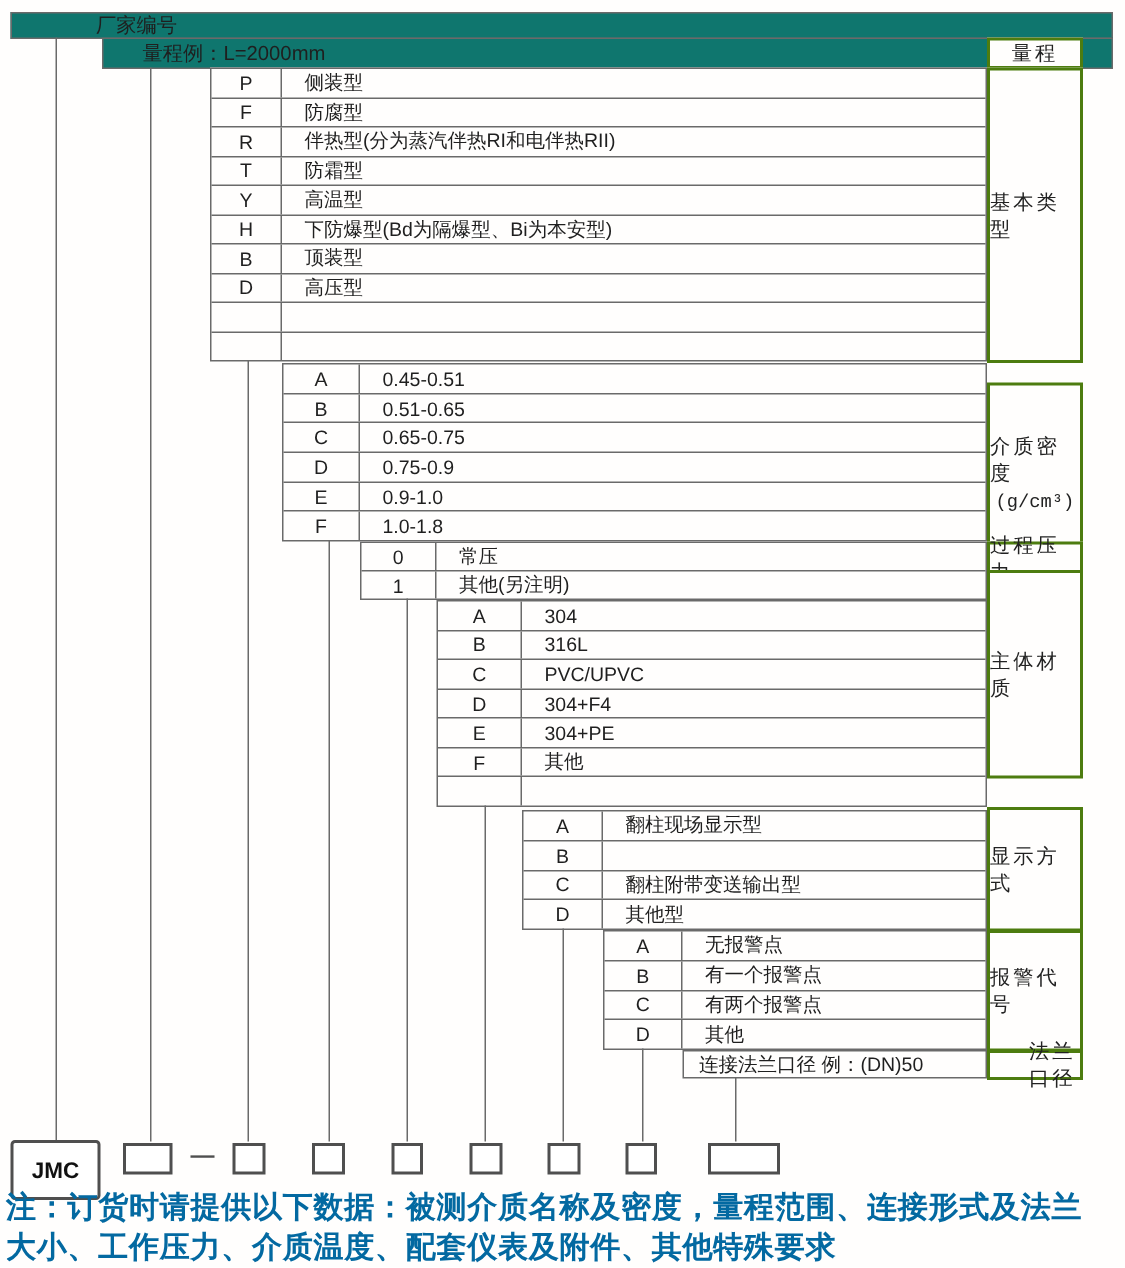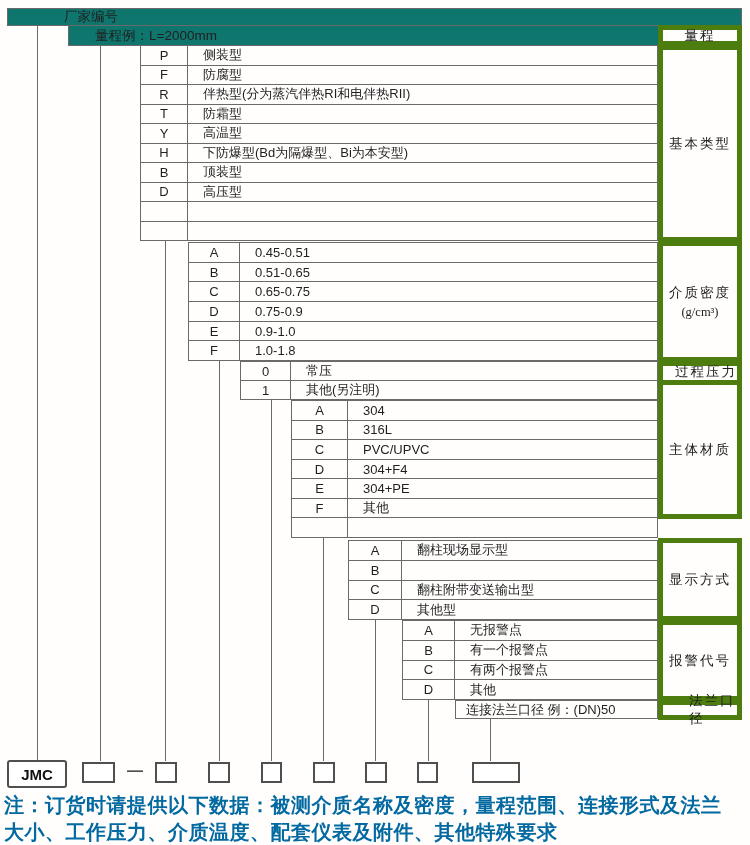--- a/index.html
+++ b/index.html
@@ -8,23 +8,23 @@
 
   
   .tbox{position:absolute;box-sizing:border-box;border:1px solid #6a6a6a;background:#0f766e;}
 
   
   .hrow{display:flex;align-items:center;font-size:13.5px;}
   .mfr{left:7px;top:8px;width:735px;height:18px;padding-left:56px;}
   .range{left:68px;top:25px;width:674px;height:21px;padding-left:26px;}
 
   
-  .label-cell{position:absolute;box-sizing:border-box;left:658px;width:84px;
-    border:5px solid #4d7c0f;display:flex;flex-direction:column;align-items:center;
-    justify-content:center;font-family:Liberation Serif, serif;
+  .label-cell{position:absolute;box-sizing:border-box;left:658px;width:64px;
+    border:2px solid #4d7c0f;display:flex;flex-direction:column;align-items:center;
+    justify-content:center;font-family:Liberation Mono, monospace;
     font-size:13.5px;letter-spacing:2px;color:#222;background:#fffefd;}
   .label-cell .sub{letter-spacing:0px;font-size:12.5px;margin-top:3px;}
 
   
   .block{position:absolute;box-sizing:border-box;border:1px solid #6a6a6a;
     display:flex;flex-direction:column;background:#fffefd;}
   .block .row{flex:1;display:flex;border-bottom:1px solid #6a6a6a;min-height:0;}
   .block .row:last-child{border-bottom:none;}
   .block .code{box-sizing:border-box;border-right:1px solid #6a6a6a;display:flex;
     align-items:center;justify-content:center;font-size:13px;}
@@ -43,21 +43,21 @@
   #blk-alarm{left:402px;top:620px;width:256px;height:80px;}
   #blk-alarm .code{width:52px;}
   #blk-flange{left:455px;top:700px;width:203px;height:19px;}
   #blk-flange .desc{padding-left:10px;font-size:13px;}
 
   
   .vline{position:absolute;width:1px;background:#6a6a6a;}
 
   
   .cbox{position:absolute;box-sizing:border-box;border:2px solid #4f4f4f;background:#fff;}
-  .jmc{left:7px;top:760px;width:60px;height:28px;border-radius:3px;display:flex;
+  .jmc{left:7px;top:760px;width:60px;height:40px;border-radius:3px;display:flex;
     align-items:center;justify-content:center;font-weight:bold;font-size:15px;color:#111;}
   .sep{position:absolute;left:117px;top:761px;width:36px;height:20px;display:flex;
     align-items:center;justify-content:center;font-weight:bold;color:#4f4f4f;font-size:16px;}
 
   
   .note{position:absolute;left:4px;top:792px;width:744px;color:#0369a1;
     font-weight:bold;font-size:20px;line-height:27px;letter-spacing:0.5px;white-space:nowrap;}
 </style>
 </head>
 <body>
@@ -70,21 +70,21 @@
   <div class="tbox hrow range">
     <span>量程例：L=2000mm</span>
   </div>
 
   <div class="label-cell" style="top:25px;height:21px;">
     <span>量程</span>
   </div>
   <div class="label-cell" style="top:45px;height:197px;">
     <span>基本类型</span>
   </div>
-  <div class="label-cell" style="top:241px;height:121px;">
+  <div class="label-cell" style="top:255px;height:121px;">
     <span>介质密度</span>
     <span class="sub">(g/cm³)</span>
   </div>
   <div class="label-cell" style="top:361px;height:40px;align-items:flex-end;">
     <span>过程压力</span>
     <span class="sub">(MPa)</span>
   </div>
   <div class="label-cell" style="top:380px;height:139px;">
     <span>主体材质</span>
   </div>

